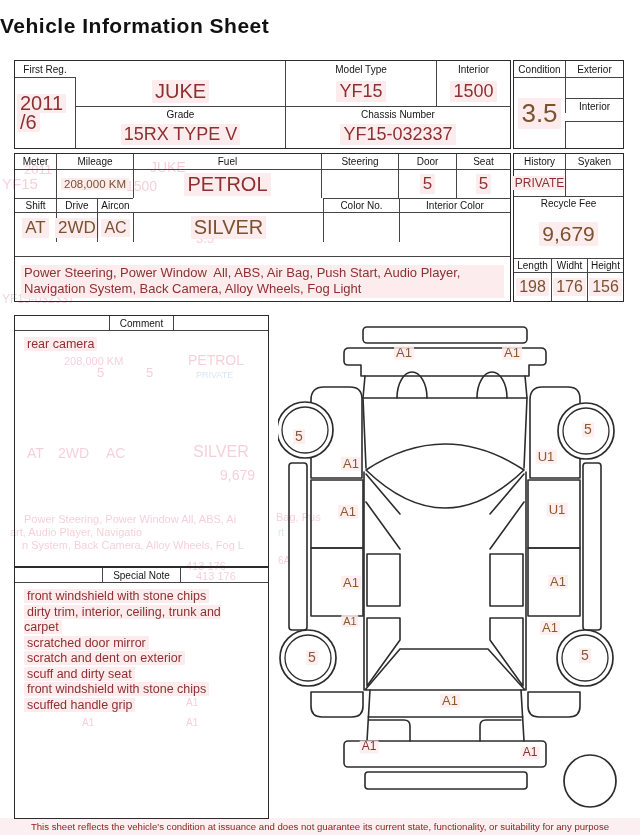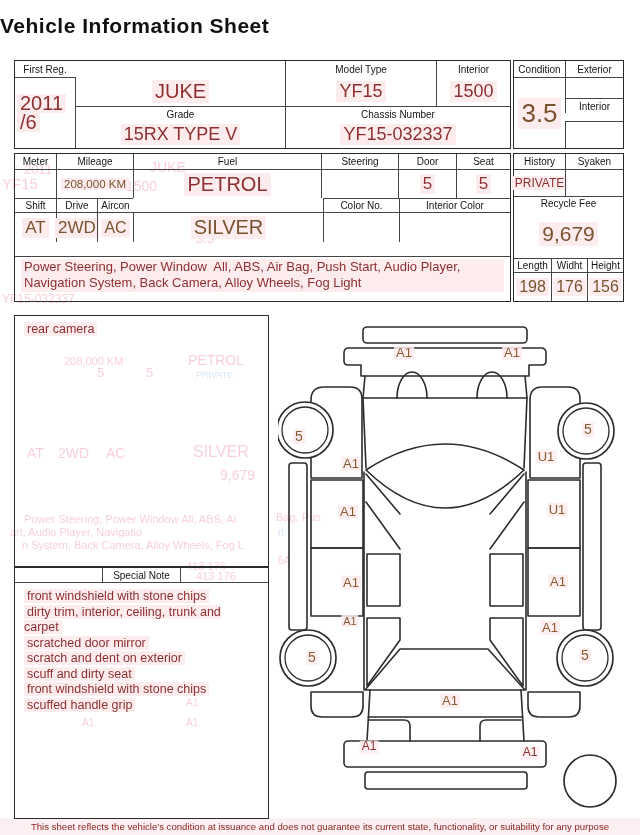--- a/index.html
+++ b/index.html
@@ -11,21 +11,21 @@
   .cell{position:absolute;display:flex;align-items:center;justify-content:center;
         border-top:1px solid #454545;border-left:1px solid #454545;box-sizing:border-box}
   .nt{border-top:none}.nl{border-left:none}
   .h{font-size:10px;color:#151515;white-space:nowrap}
   .red{color:#8e3031}.brown{color:#7a5230}
   .s26{font-size:26px}.s21{font-size:21px}.s20{font-size:20px}.s18{font-size:18px}
   .s17{font-size:17px}.s16{font-size:16px}.s13{font-size:13px}.s12{font-size:12px}.s115{font-size:11.5px}
   .hl:not(:empty){background:#fdeced;padding:0 3px;border-radius:1px;white-space:nowrap}
   .wrap{white-space:normal !important}
   .left{justify-content:flex-start;align-items:flex-start;text-align:left}
-  .eqtext{line-height:1.25;padding:2px 6px}
+  .eqtext{line-height:1.25;padding:8px 6px}
   .col{flex-direction:column;align-items:flex-start;justify-content:center;
        padding-left:2px;line-height:.95}
   .boxhead{position:relative;height:14px;border-bottom:1px solid #454545;
            display:flex;align-items:center;justify-content:center}
   .boxhead span{font-size:10px;padding:0 10px;border-left:1px solid #454545;
                 border-right:1px solid #454545;height:100%;display:flex;align-items:center;color:#151515}
   .boxbody{padding:6px 9px}
   .note-line{font-size:12.5px;line-height:1.24;color:#8e3031}
   .layer{position:absolute;left:0;top:0;width:640px;height:835px;pointer-events:none}
   .mark{position:absolute;transform:translate(-50%,-50%);color:#8a5a33;
@@ -198,20 +198,23 @@
     <div class="cell" style="left:37px;top:118px;width:36px;height:29px">
         <span class="hl brown s16">176</span>
       </div>
     <div class="cell h" style="left:73px;top:104px;width:36px;height:14px">Height</div>
     <div class="cell" style="left:73px;top:118px;width:36px;height:29px">
         <span class="hl brown s16">156</span>
       </div>
   </div>
 
   <div class="box" style="left:14px;top:315px;width:253px;height:250px">
+    <div class="boxhead">
+        <span>Comment</span>
+      </div>
     <div class="boxbody" id="comment-lines">
         <div class="note-line"><span class="hl wrap">rear camera</span></div>
       </div>
   </div>
 
   <div class="box" style="left:14px;top:567px;width:253px;height:250px">
     <div class="boxhead">
         <span>Special Note</span>
       </div>
     <div class="boxbody" id="note-lines">

